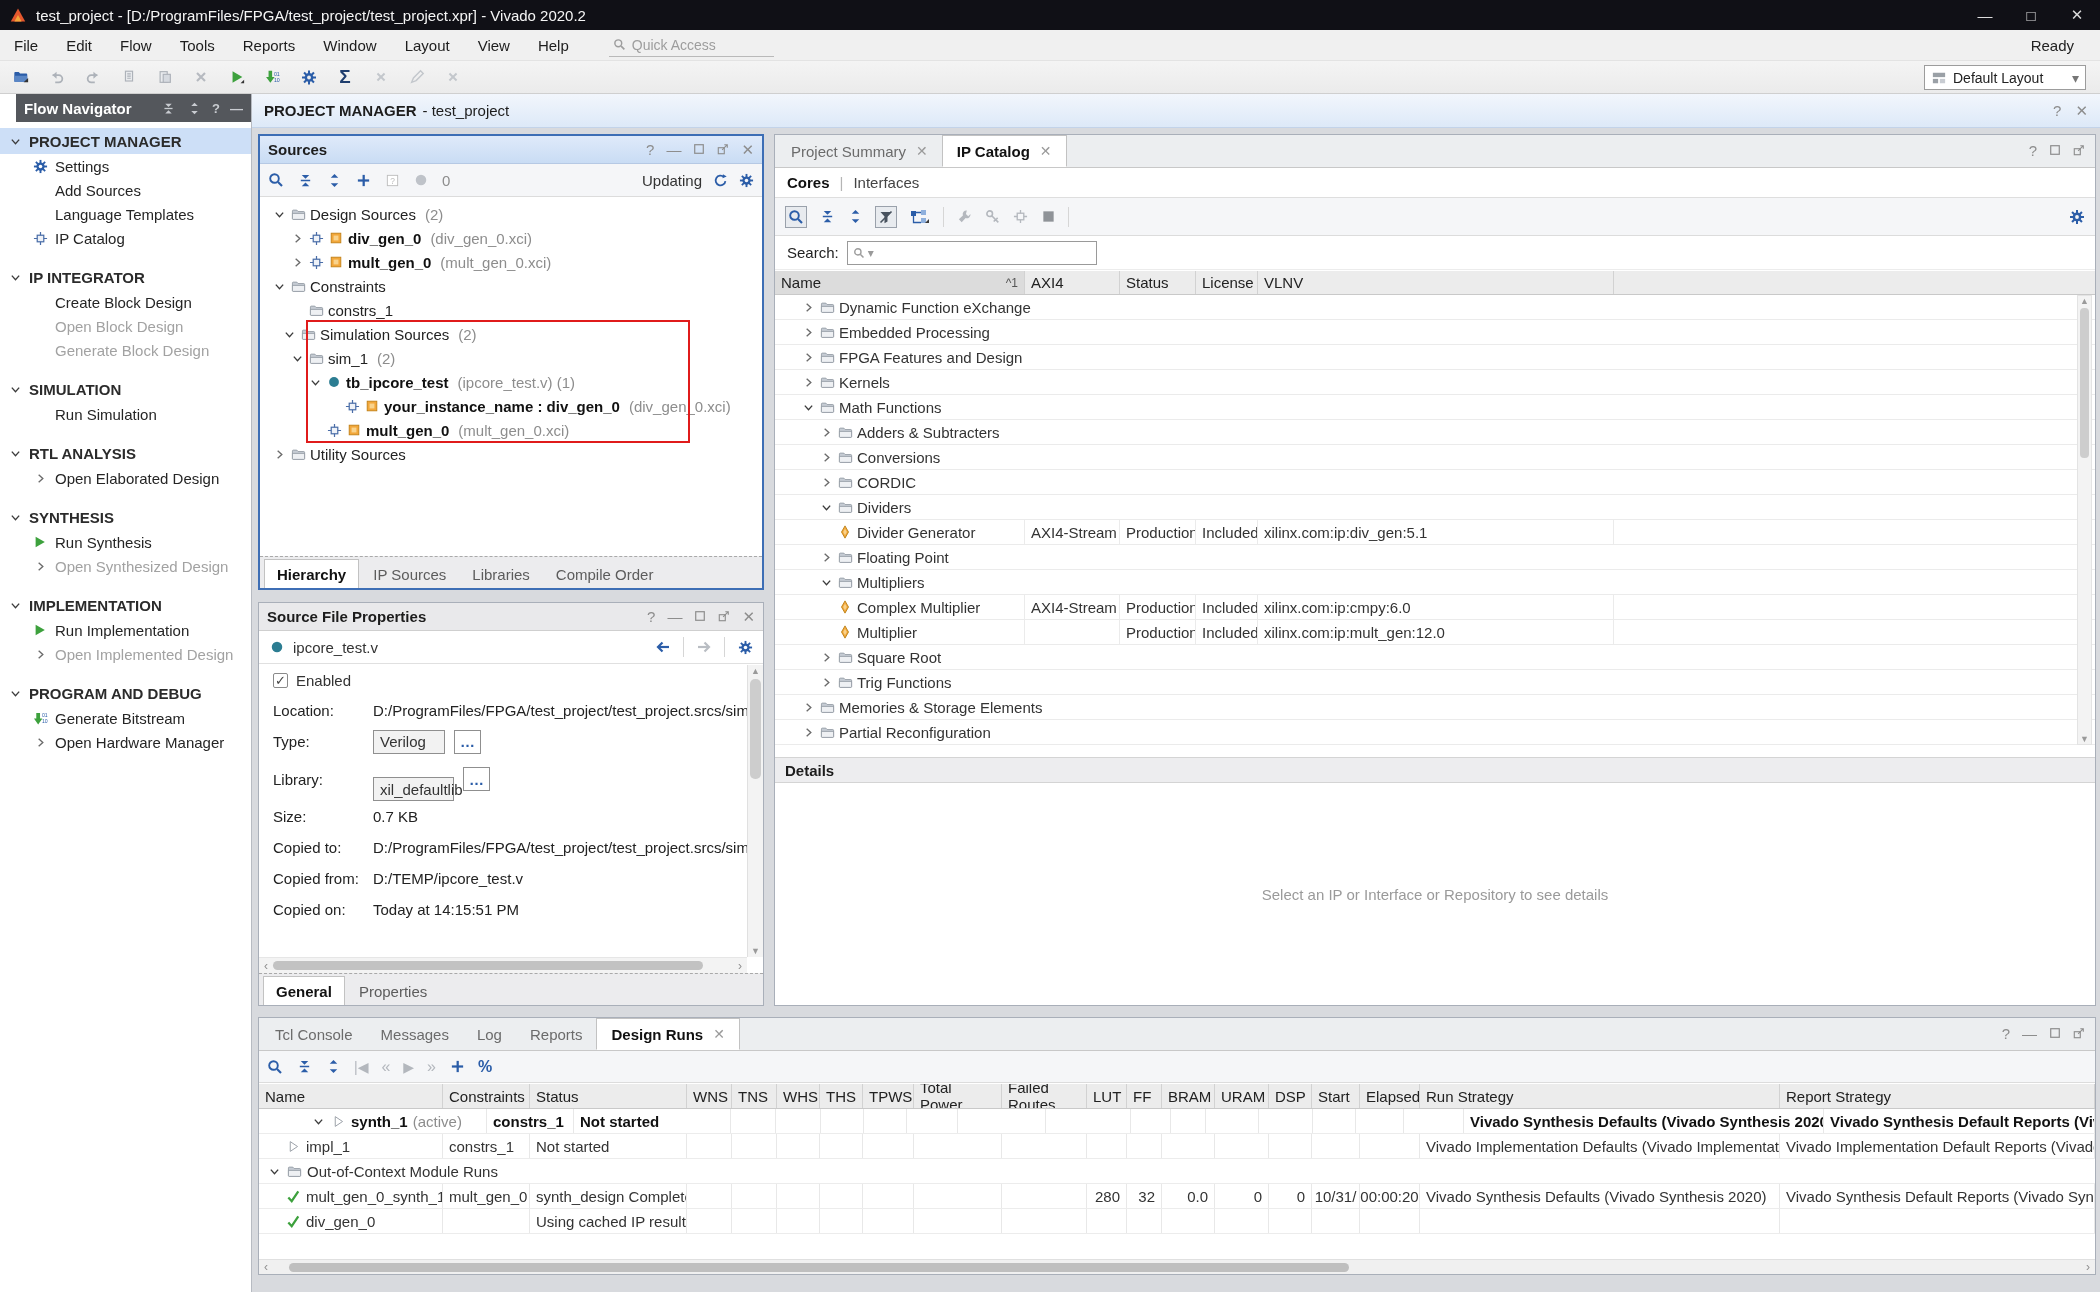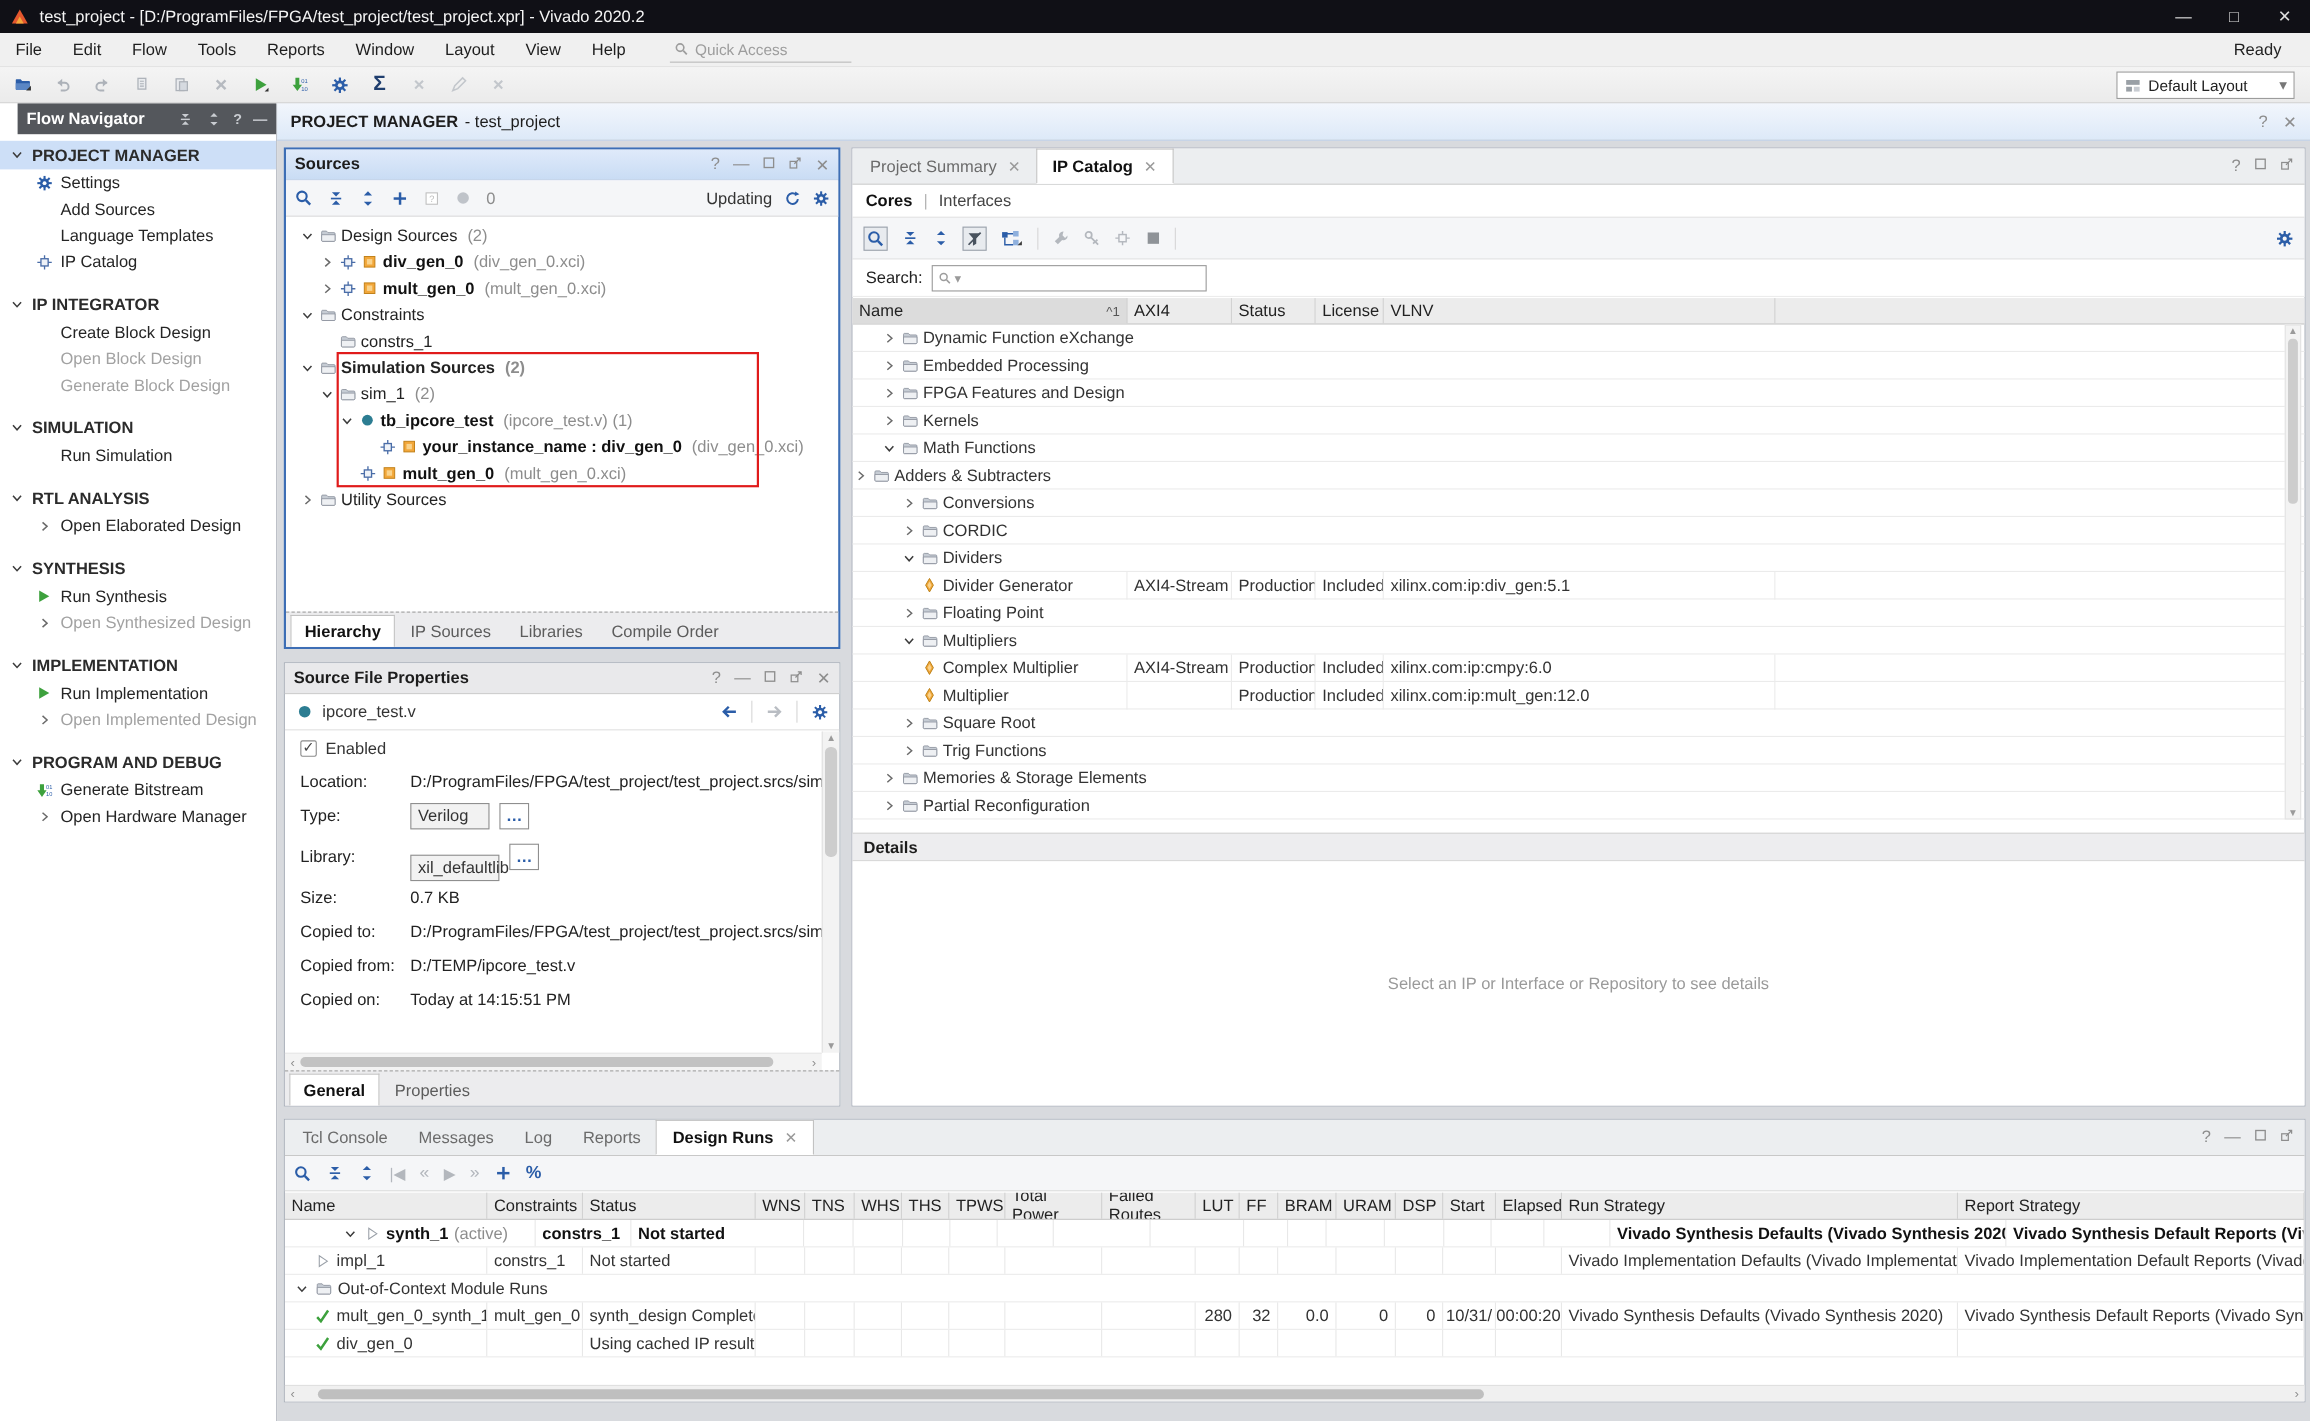--- a/index.html
+++ b/index.html
@@ -647,21 +647,21 @@
           <div class="trow" style="padding-left: 30px;">
             <span class="exp"></span>
             <span class="ic">
               <svg viewBox="0 0 16 16" width="15" height="15">
                 <path d="M1.5 4.2c0-.5.4-.9.9-.9h3.8l1.4 1.5h6c.5 0 .9.4.9.9v6.6c0 .5-.4.9-.9.9H2.4c-.5 0-.9-.4-.9-.9z" fill="#c6ccd4" stroke="#8a919b" stroke-width="0.8"></path>
                 <path d="M1.5 6.8h13v5.5c0 .5-.4.9-.9.9H2.4c-.5 0-.9-.4-.9-.9z" fill="#eef0f3" stroke="#8a919b" stroke-width="0.8"></path>
               </svg>
             </span>
             <span class="lbl">constrs_1</span>
           </div>
-          <div class="trow" style="padding-left: 12px; font-weight: bold;">
+          <div class="trow" style="padding-left: 22px;">
             <span class="exp">
               <svg viewBox="0 0 12 12" width="11" height="11">
                 <path d="M2 4l4 4.5L10 4" stroke="#3c3c3c" stroke-width="1.5" fill="none"></path>
               </svg>
             </span>
             <span class="ic">
               <svg viewBox="0 0 16 16" width="15" height="15">
                 <path d="M1.5 4.2c0-.5.4-.9.9-.9h3.8l1.4 1.5h6c.5 0 .9.4.9.9v6.6c0 .5-.4.9-.9.9H2.4c-.5 0-.9-.4-.9-.9z" fill="#c6ccd4" stroke="#8a919b" stroke-width="0.8"></path>
                 <path d="M1.5 6.8h13v5.5c0 .5-.4.9-.9.9H2.4c-.5 0-.9-.4-.9-.9z" fill="#eef0f3" stroke="#8a919b" stroke-width="0.8"></path>
               </svg>
@@ -1087,21 +1087,21 @@
                 <span class="ic">
                   <svg viewBox="0 0 16 16" width="15" height="15">
                     <path d="M1.5 4.2c0-.5.4-.9.9-.9h3.8l1.4 1.5h6c.5 0 .9.4.9.9v6.6c0 .5-.4.9-.9.9H2.4c-.5 0-.9-.4-.9-.9z" fill="#c6ccd4" stroke="#8a919b" stroke-width="0.8"></path>
                     <path d="M1.5 6.8h13v5.5c0 .5-.4.9-.9.9H2.4c-.5 0-.9-.4-.9-.9z" fill="#eef0f3" stroke="#8a919b" stroke-width="0.8"></path>
                   </svg>
                 </span>
                 <span>Math Functions</span>
               </div>
             </div>
             <div class="ip-row">
-              <div class="ip-name" style="width: 100%;  text-align: right;">
+              <div class="ip-name" style="width: 100%; padding-left: 44px; text-align: right;">
                 <span class="exp">
                   <svg viewBox="0 0 12 12" width="11" height="11">
                     <path d="M4 2l4.5 4L4 10" stroke="#6b6b6b" stroke-width="1.5" fill="none"></path>
                   </svg>
                 </span>
                 <span class="ic">
                   <svg viewBox="0 0 16 16" width="15" height="15">
                     <path d="M1.5 4.2c0-.5.4-.9.9-.9h3.8l1.4 1.5h6c.5 0 .9.4.9.9v6.6c0 .5-.4.9-.9.9H2.4c-.5 0-.9-.4-.9-.9z" fill="#c6ccd4" stroke="#8a919b" stroke-width="0.8"></path>
                     <path d="M1.5 6.8h13v5.5c0 .5-.4.9-.9.9H2.4c-.5 0-.9-.4-.9-.9z" fill="#eef0f3" stroke="#8a919b" stroke-width="0.8"></path>
                   </svg>

